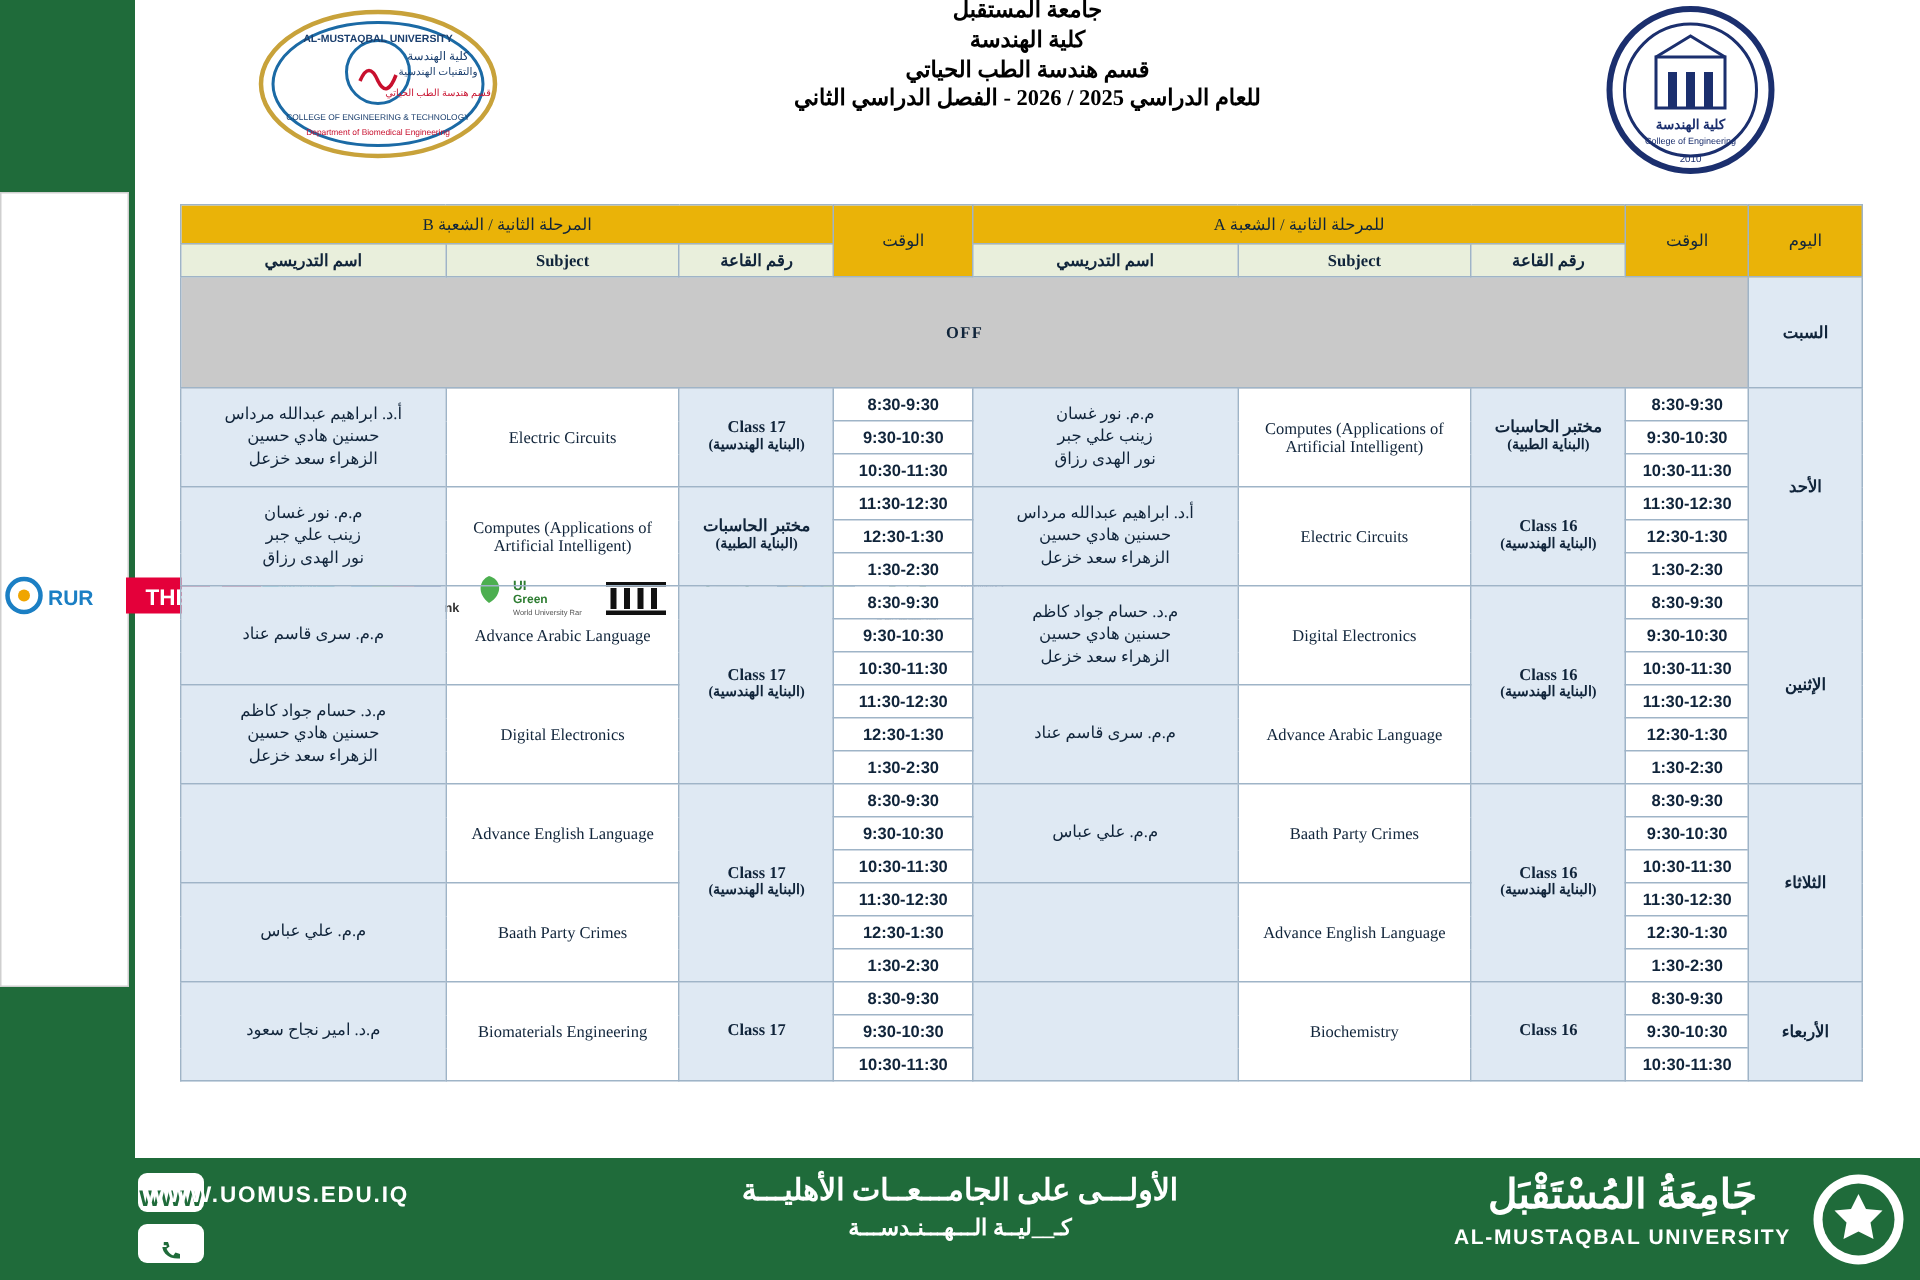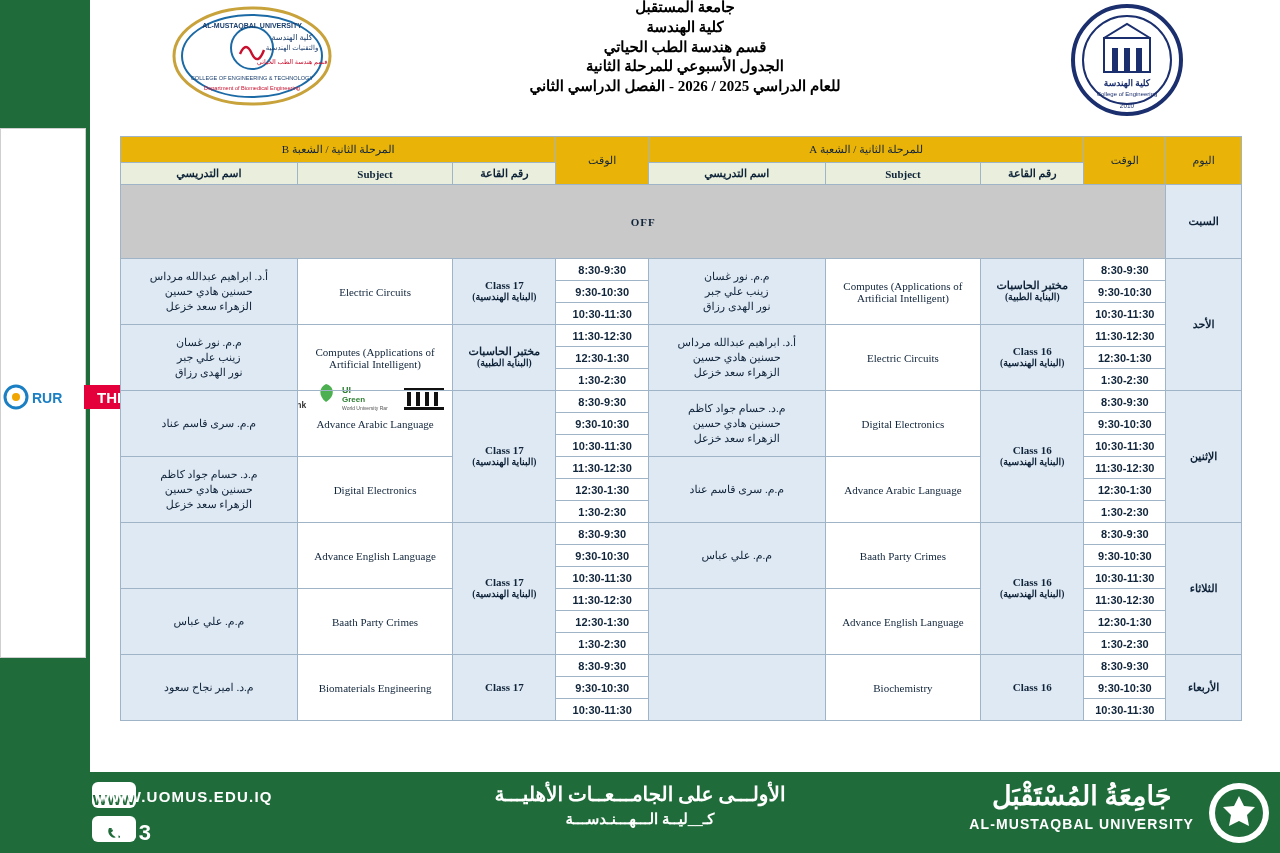--- a/index.html
+++ b/index.html
@@ -150,21 +150,21 @@
     color: #ffffff;
   }
   .f-web {
     position: absolute; left: 96px; top: 16px;
     font-family: "Liberation Sans", sans-serif;
     font-weight: bold; font-size: 15px; letter-spacing: 1.2px;
   }
   .f-phone {
     position: absolute; left: 96px; top: 48px;
     font-family: "Liberation Sans", sans-serif;
-    font-weight: bold; font-size: 22px; letter-spacing: 2px;
+    font-weight: bold; font-size: 12px; letter-spacing: 2px;
   }
   .f-icon1, .f-icon2 {
     position: absolute; left: 92px;
     width: 44px; height: 26px;
     background: #ffffff; border-radius: 6px;
     display: flex; align-items: flex-end; justify-content: center;
     color: #1f6b3a; font-weight: bold; font-size: 15px;
     font-family: "Liberation Sans", sans-serif;
   }
   .f-icon1 { top: 10px; left: 92px; }
@@ -296,21 +296,20 @@
         <text x="122" y="36" text-anchor="middle" font-family="Liberation Serif, serif" font-size="8" fill="#1b3f6e">كلية الهندسة</text>
         <text x="122" y="46" text-anchor="middle" font-family="Liberation Serif, serif" font-size="7" fill="#1b3f6e">والتقنيات الهندسية</text>
         <text x="122" y="60" text-anchor="middle" font-family="Liberation Serif, serif" font-size="6.5" fill="#c8102e">قسم هندسة الطب الحياتي</text>
       </svg>
     </div>
 
     <div class="head-text">
       <div class="ht1">جامعة المستقبل</div>
       <div class="ht2">كلية الهندسة</div>
       <div class="ht3">قسم هندسة الطب الحياتي</div>
-      <div class="ht4">الجدول الأسبوعي للمرحلة الثانية</div>
       <div class="ht5">للعام الدراسي 2025 / 2026 - الفصل الدراسي الثاني</div>
     </div>
 
     <div class="logo-right">
       <svg width="130" height="120" viewBox="0 0 130 120">
         <circle cx="65" cy="58" r="54" fill="#ffffff" stroke="#1b2f6e" stroke-width="4"></circle>
         <circle cx="65" cy="58" r="44" fill="#ffffff" stroke="#1b2f6e" stroke-width="2"></circle>
         <rect x="42" y="36" width="46" height="34" fill="none" stroke="#1b2f6e" stroke-width="2"></rect>
         <path d="M42 36 l23 -14 l23 14" fill="none" stroke="#1b2f6e" stroke-width="2"></path>
         <rect x="50" y="46" width="6" height="24" fill="#1b2f6e"></rect>

